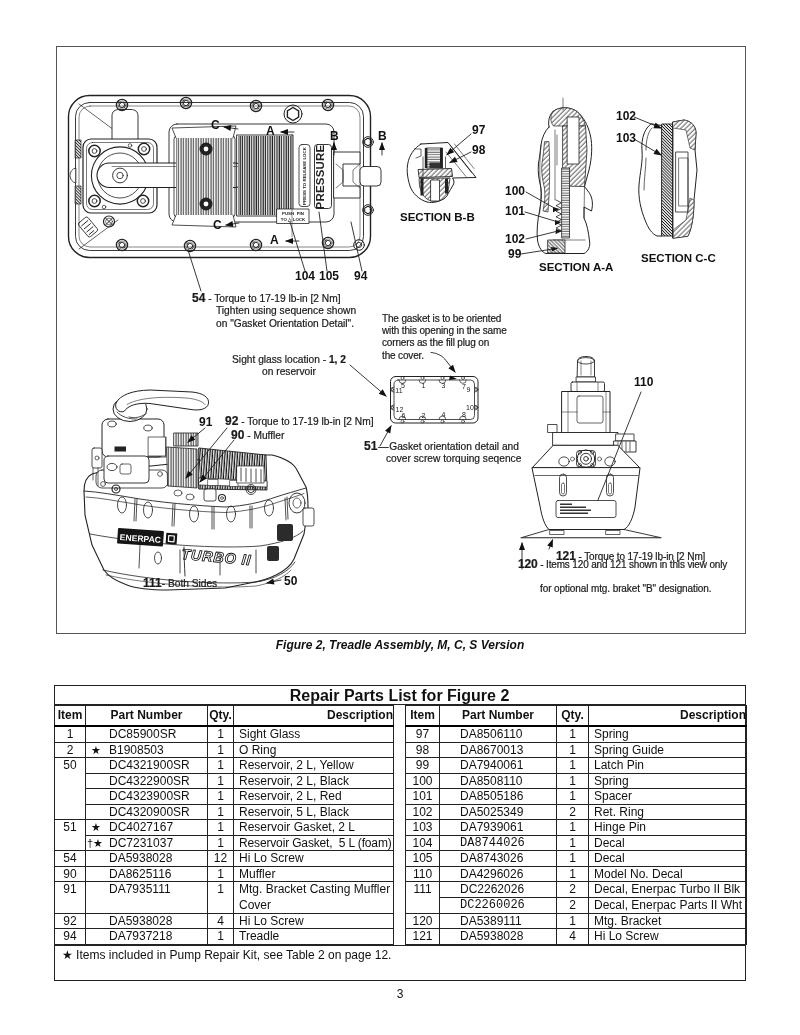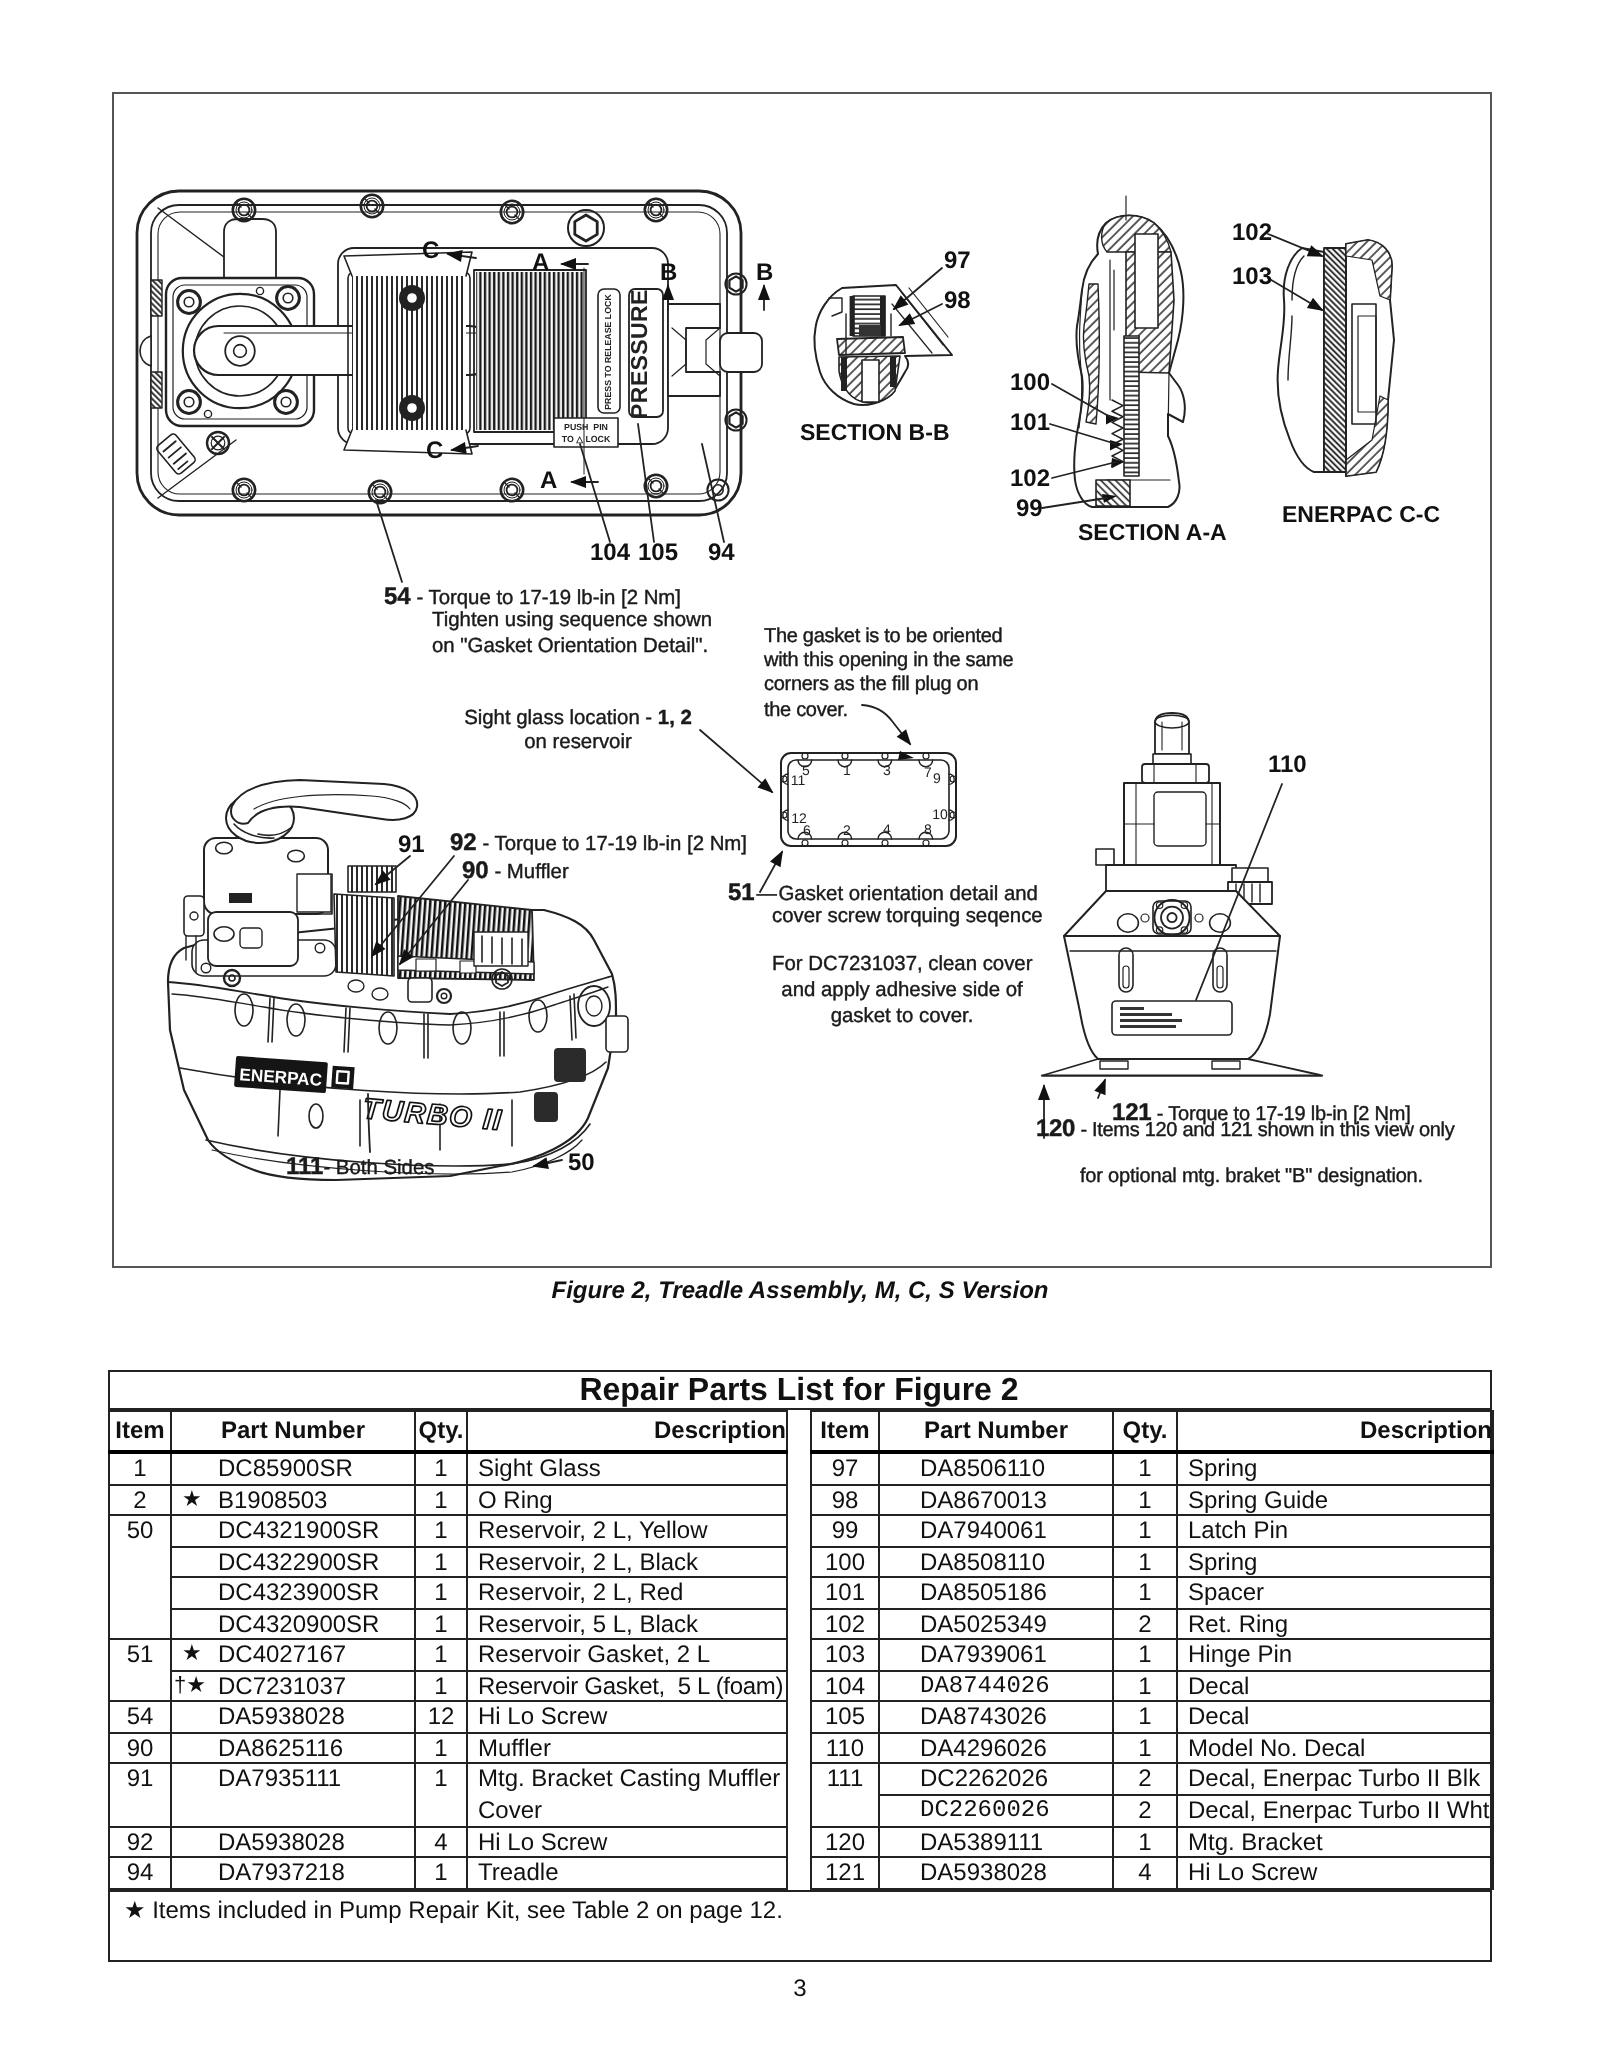--- a/index.html
+++ b/index.html
@@ -521,34 +521,33 @@
 <div class="co" style="left:472px;top:123px;">97</div>
 <div class="co" style="left:472px;top:143px;">98</div>
 <div class="co" style="left:505px;top:184px;">100</div>
 <div class="co" style="left:505px;top:204px;">101</div>
 <div class="co" style="left:505px;top:232px;">102</div>
 <div class="co" style="left:508px;top:247px;">99</div>
 <div class="co" style="left:616px;top:109px;">102</div>
 <div class="co" style="left:616px;top:131px;">103</div>
 <div class="sec" style="left:400px;top:211px;">SECTION B-B</div>
 <div class="sec" style="left:539px;top:261px;">SECTION A-A</div>
-<div class="sec" style="left:641px;top:252px;">ENERPAC C-C</div>
+<div class="sec" style="left:641px;top:252px;">SECTION C-C</div>
 
 <div class="lbl" style="left:192px;top:292px;"><span class="b" style="font-size:12px;">54</span> - Torque to 17-19 lb-in [2 Nm]</div>
 <div class="lbl" style="left:216px;top:305px;">Tighten using sequence shown</div>
 <div class="lbl" style="left:216px;top:318px;">on "Gasket Orientation Detail".</div>
 
 <div class="lbl ctr" style="left:229px;top:354px;width:120px;">Sight glass location - <span class="b">1, 2</span><br>on reservoir</div>
 
 <div class="lbl" style="left:382px;top:313px;line-height:12.2px;font-size:10px;letter-spacing:-0.15px;">The gasket is to be oriented<br>with this opening in the same<br>corners as the fill plug on<br>the cover.</div>
 
 <div class="lbl" style="left:364px;top:440px;"><span class="b" style="font-size:12px;">51</span> — Gasket orientation detail and</div>
 <div class="lbl" style="left:386px;top:453px;">cover screw torquing seqence</div>
 
-<div class="lbl ctr" style="left:386px;top:477px;width:130px;line-height:12.8px;">For DC7231037, clean cover<br>and apply adhesive side of<br>gasket to cover.</div>
 
 <div class="co" style="left:199px;top:415px;">91</div>
 <div class="lbl" style="left:225px;top:415px;"><span class="b" style="font-size:12px;">92</span> - Torque to 17-19 lb-in [2 Nm]</div>
 <div class="lbl" style="left:231px;top:429px;"><span class="b" style="font-size:12px;">90</span> - Muffler</div>
 <div class="lbl" style="left:143px;top:577px;"><span class="b" style="font-size:12px;">111</span>- Both Sides</div>
 <div class="co" style="left:284px;top:574px;">50</div>
 <div class="co" style="left:634px;top:375px;">110</div>
 <div class="lbl" style="left:556px;top:550px;font-size:10px;letter-spacing:-0.1px;"><span class="b" style="font-size:12px;">121</span> - Torque to 17-19 lb-in [2 Nm]</div>
 <div class="lbl" style="left:518px;top:558px;font-size:10px;letter-spacing:-0.15px;"><span class="b" style="font-size:12px;">120</span> - Items 120 and 121 shown in this view only</div>
 <div class="lbl" style="left:540px;top:583px;font-size:10px;letter-spacing:-0.1px;">for optional mtg. braket "B" designation.</div>
@@ -724,21 +723,21 @@
         </tr>
 <tr>
           <td class="it" rowspan="2">111</td>
           <td class="pn" style="padding-left:20px;">DC2262026</td>
           <td class="qt">2</td>
           <td class="ds">Decal, Enerpac Turbo II Blk</td>
         </tr>
 <tr>
           <td class="pn" style="padding-left:20px;font-family:Liberation Mono, monospace;">DC2260026</td>
           <td class="qt">2</td>
-          <td class="ds">Decal, Enerpac Turbo II Wht</td>
+          <td class="ds">Decal, Enerpac Parts II Wht</td>
         </tr>
 <tr>
           <td class="it">120</td>
           <td class="pn" style="padding-left:20px;">DA5389111</td>
           <td class="qt">1</td>
           <td class="ds">Mtg. Bracket</td>
         </tr>
 <tr>
           <td class="it">121</td>
           <td class="pn" style="padding-left:20px;">DA5938028</td>

